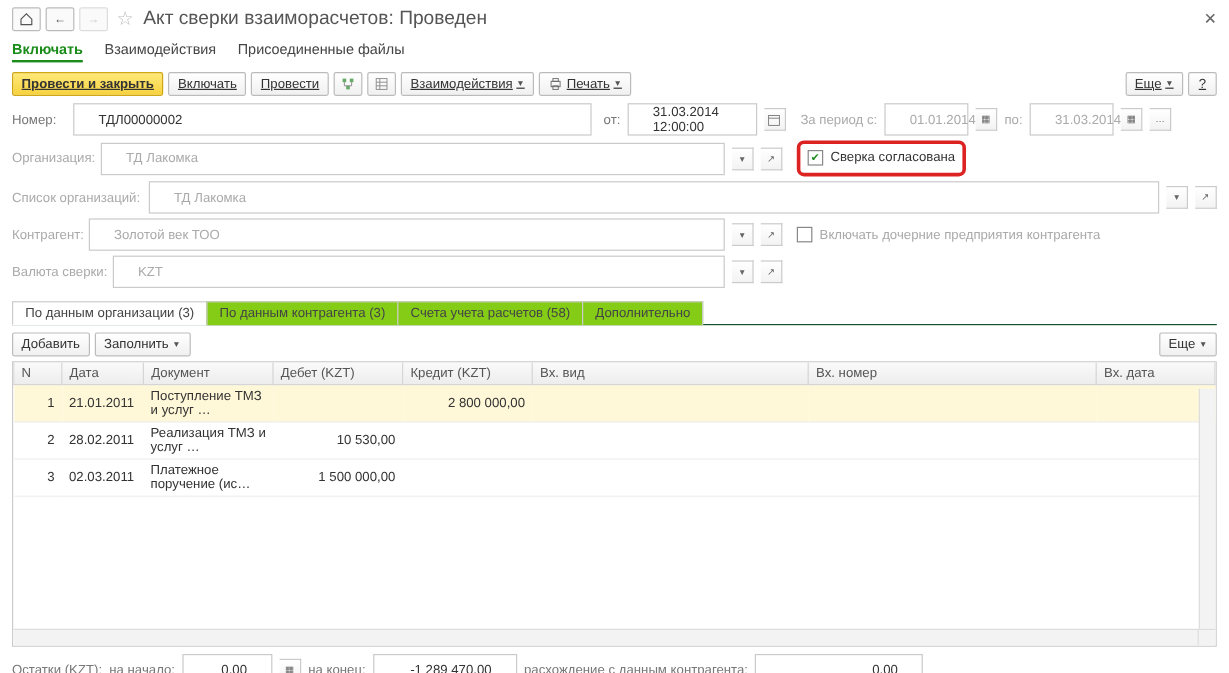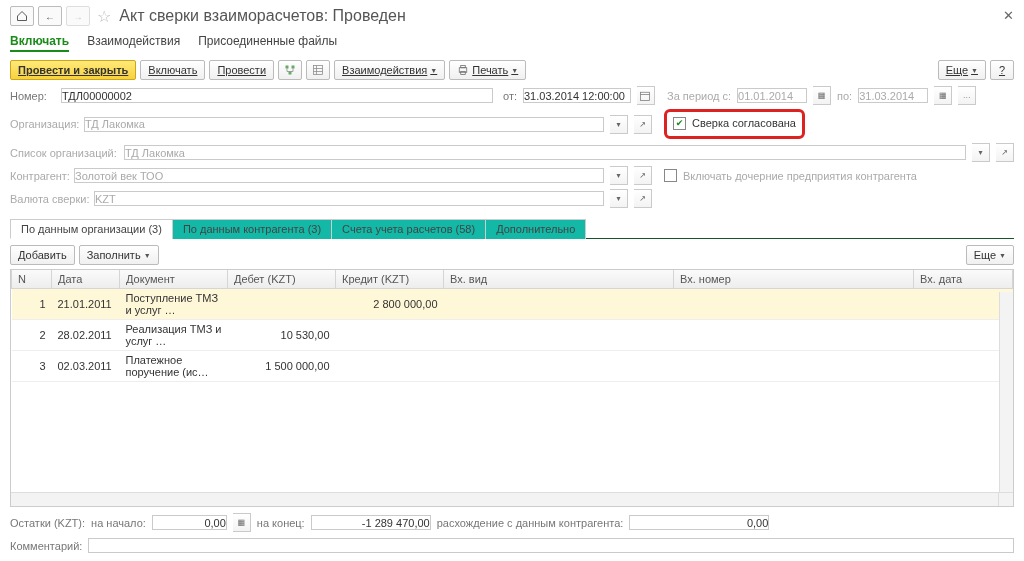--- a/index.html
+++ b/index.html
@@ -68,22 +68,22 @@
     display: flex;
     align-items: center;
     gap: 6px;
     margin-bottom: 4px;
   }
   .lbl { color: #777; font-size: 11px; white-space: nowrap; }
   .lbl.dimmed { color: #aaa; }
   .inp {
     border: 1px solid #cacaca;
     background: #fff;
-    height: 15px;
-    padding: 0 0;
+    height: 27px;
+    padding: 0 20px;
     font-size: 11px;
     color: #333;
     display: flex;
     align-items: center;
   }
   .inpbtn {
     width: 18px; height: 19px;
     border: 1px solid #cacaca;
     border-left: none;
     background: linear-gradient(#fff,#f3f3f3);
@@ -117,21 +117,21 @@
   .subtabs {
     display: flex;
     border-bottom: 1px solid #14532d;
     margin-bottom: 6px;
   }
   .subtab {
     border: 1px solid #ccc;
     border-bottom: none;
     padding: 3px 10px;
     font-size: 11px;
-    background: #14b8a6;
+    background: #84cc16;
     margin-right: -1px;
     color: #444;
     position: relative;
     top: 1px;
   }
   .subtab.active { background: #fff; border-bottom: 1px solid #fff; }
   .subtoolbar { display: flex; gap: 4px; margin-bottom: 4px; align-items: center; }
   .grid {
     border: 1px solid #ccc;
     height: 238px;

